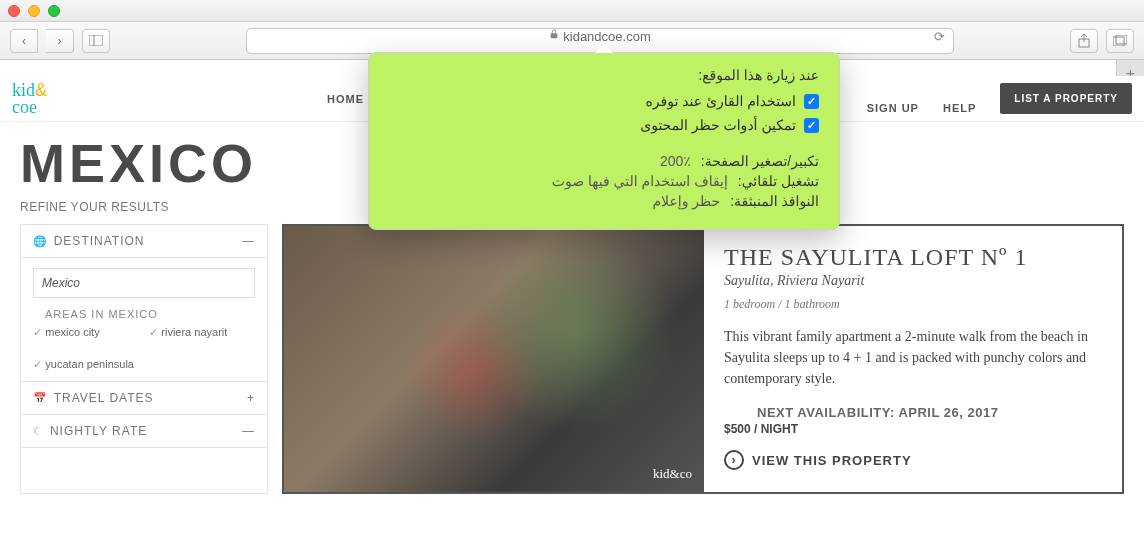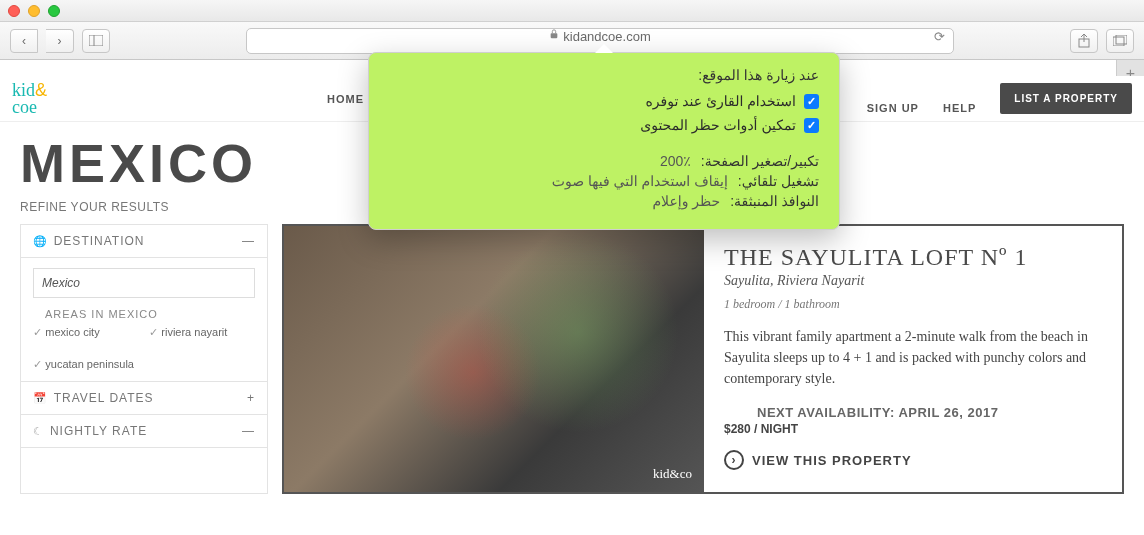--- a/index.html
+++ b/index.html
@@ -185,21 +185,21 @@
       <div class="card">
         <div class="cardimg">
           <span class="imgbrand">kid&amp;co</span>
         </div>
         <div class="cardbody">
           <div class="ptitle">THE SAYULITA LOFT Nº 1</div>
           <div class="ploc">Sayulita, Riviera Nayarit</div>
           <div class="pbed">1 bedroom / 1 bathroom</div>
           <div class="pdesc">This vibrant family apartment a 2-minute walk from the beach in Sayulita sleeps up to 4 + 1 and is packed with punchy colors and contemporary style.</div>
           <div class="pavail">NEXT AVAILABILITY: APRIL 26, 2017</div>
-          <div class="pprice">$280 / NIGHT</div>
+          <div class="pprice">$500 / NIGHT</div>
           <div class="viewlink">
             <span class="arrowcirc">›</span>
             <span>VIEW THIS PROPERTY</span>
           </div>
         </div>
       </div>
     </div>
   </div>
 </div>
 

